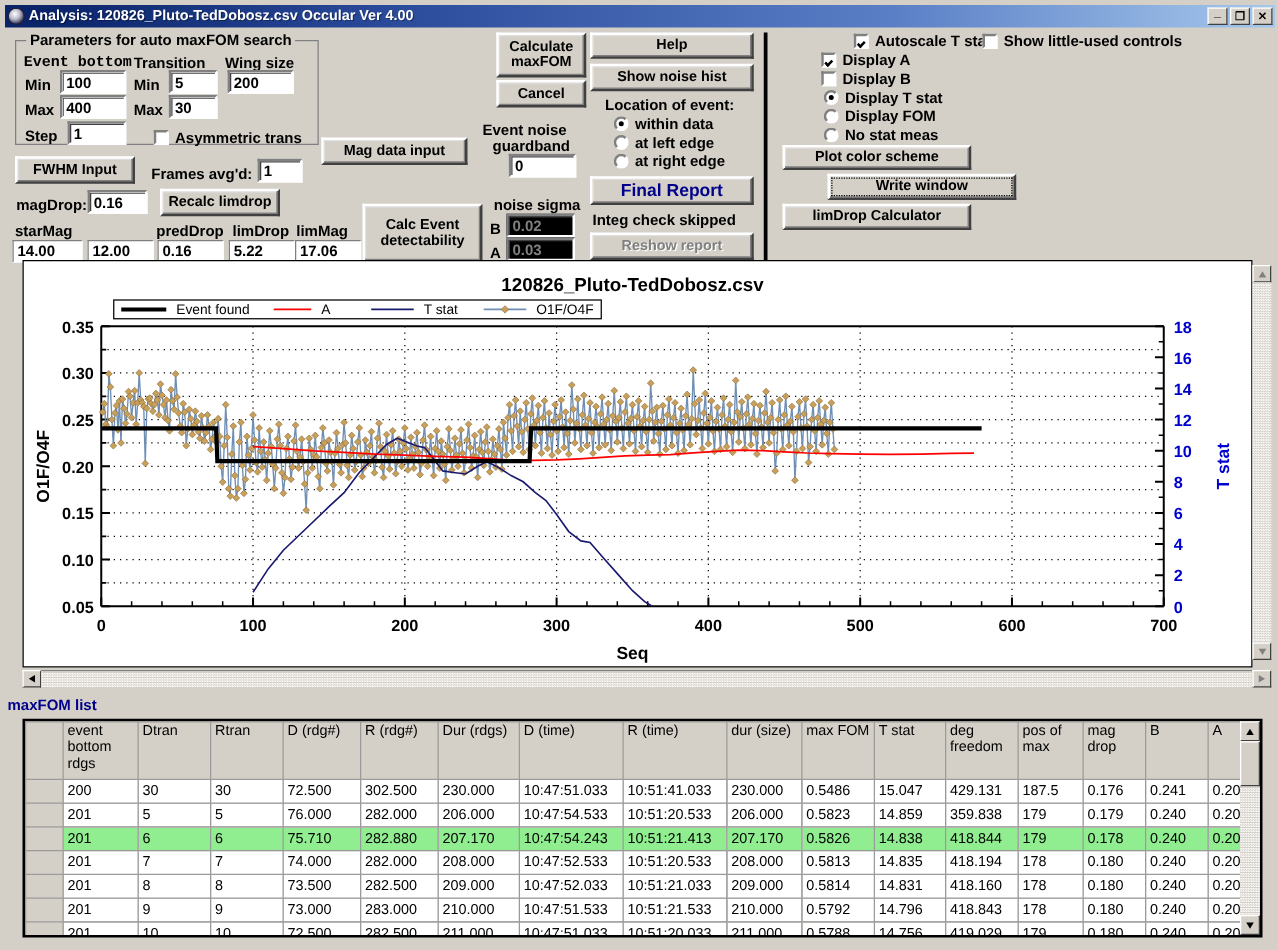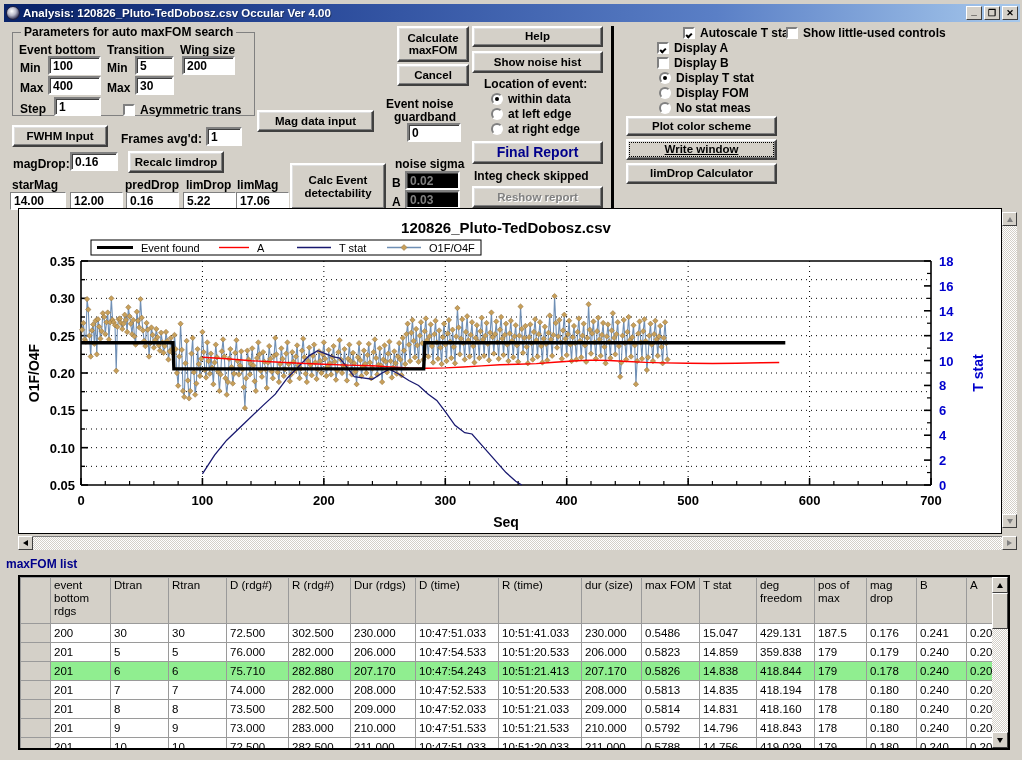--- a/index.html
+++ b/index.html
@@ -182,21 +182,21 @@
       <div class="tb-btn">
           <span style="font-size:9px;top:0;">✕</span>
         </div>
     </div>
   </div>
 
   <div class="grpbox" style="left:10px;top:30px;width:243px;height:84px;">
     <div class="legend">Parameters for auto maxFOM search</div>
   </div>
 
-  <div class="lbl" style="left:17px;top:41px;">Event bottom</div>
+  <div class="lbl" style="left:17px;top:41px;font-family:Liberation Mono, monospace;">Event bottom</div>
   <div class="lbl" style="left:105px;top:41px;">Transition</div>
   <div class="lbl" style="left:178px;top:41px;">Wing size</div>
 
   <div class="lbl" style="left:18px;top:59px;">Min</div>
   <div class="tfield" style="left:46px;top:54px;width:53px;height:19px;">100</div>
   <div class="lbl" style="left:105px;top:59px;">Min</div>
   <div class="tfield" style="left:133px;top:54px;width:39px;height:19px;">5</div>
   <div class="tfield" style="left:180px;top:54px;width:53px;height:19px;">200</div>
 
   <div class="lbl" style="left:18px;top:79px;">Max</div>
@@ -301,21 +301,21 @@
     <div class="dot"></div>
     <div class="txt">No stat meas</div>
   </div>
 
   <div class="chk" style="left:784px;top:24px;">
     <div class="box"></div>
     <div class="txt">Show little-used controls</div>
   </div>
 
   <div class="btn" style="left:624px;top:114px;width:151px;height:20px;">Plot color scheme</div>
-  <div class="btn focus" style="left:624px;top:137px;width:151px;height:21px;text-decoration:underline;">
+  <div class="btn focus" style="left:660px;top:137px;width:151px;height:21px;">
     <div class="fr"></div>
     <span>Write window</span>
   </div>
   <div class="btn" style="left:624px;top:161px;width:151px;height:21px;">limDrop Calculator</div>
 
   <div class="chartwrap">
     <div class="chartbox">
       <svg class="chart-svg" id="chart-svg" width="982" height="324" viewBox="0 0 982 324">
           <text x="487" y="24" text-anchor="middle" font-family="&quot;Liberation Sans&quot;,sans-serif" font-size="15" font-weight="bold" fill="#000">120826_Pluto-TedDobosz.csv</text>
           <line x1="62" y1="238.66666666666666" x2="912" y2="238.66666666666666" stroke="#000" stroke-width="1" stroke-dasharray="1,4"></line>

